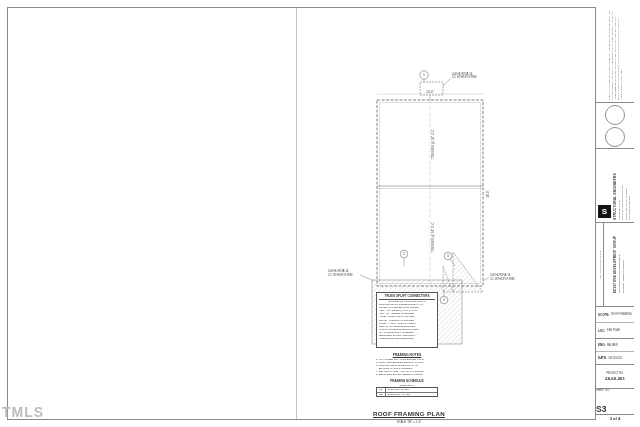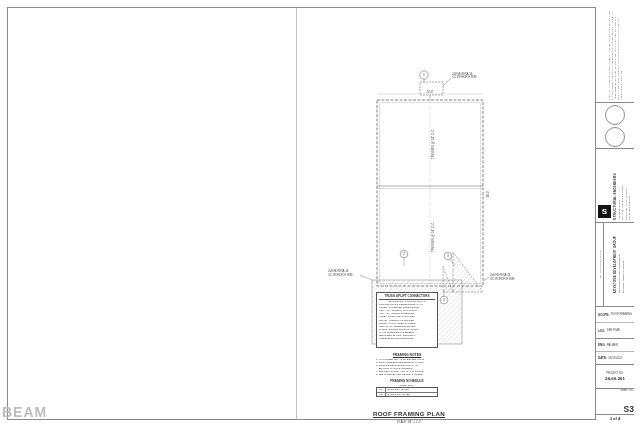--- a/index.html
+++ b/index.html
@@ -70,30 +70,30 @@
   .tb-label{font-size:3px;font-weight:700;color:#333;}
   .tb-value{font-size:2.7px;color:#444;white-space:nowrap;}
 
   .cell-eng{flex:0 0 26px;flex-direction:column;align-items:stretch;justify-content:stretch;}
 
   .cell-projno{flex:0 0 24px;flex-direction:column;gap:1px;}
   .small-label{font-size:2.6px;color:#444;text-align:center;line-height:3px;}
   .projno-value{font-size:4.4px;font-weight:700;text-align:center;line-height:5px;}
 
   .cell-sheet{flex:1 1 auto;flex-direction:column;align-items:stretch;justify-content:flex-start;}
-  .sheet-top{flex:1;display:flex;flex-direction:column;align-items:flex-end;justify-content:center;gap:13px;}
+  .sheet-top{flex:1;display:flex;flex-direction:column;align-items:flex-start;justify-content:center;gap:13px;}
   .sheet-no{font-size:8.5px;font-weight:700;line-height:9px;text-align:center;}
   .sheet-of{border-top:0.6px solid #8a8a8a;font-size:4px;font-weight:700;text-align:center;line-height:8px;}
 </style>
 </head>
 <body>
 
 <div class="sheet-border"></div>
 <div class="fold-line"></div>
-<div class="watermark">BEAM</div>
+<div class="watermark">TMLS</div>
 
 <svg class="plan-svg" viewBox="0 0 292 410">
   <defs>
     <pattern id="hatch" patternUnits="userSpaceOnUse" width="3.5" height="3.5" patternTransform="rotate(45)">
       <line x1="0" y1="0" x2="0" y2="3.5" stroke="#8b8b8b" stroke-width="0.35"></line>
     </pattern>
   </defs>
 
   <g>
     <rect x="120" y="74" width="23" height="13" fill="none" stroke="#555" stroke-width="0.5" stroke-dasharray="2 1"></rect>

